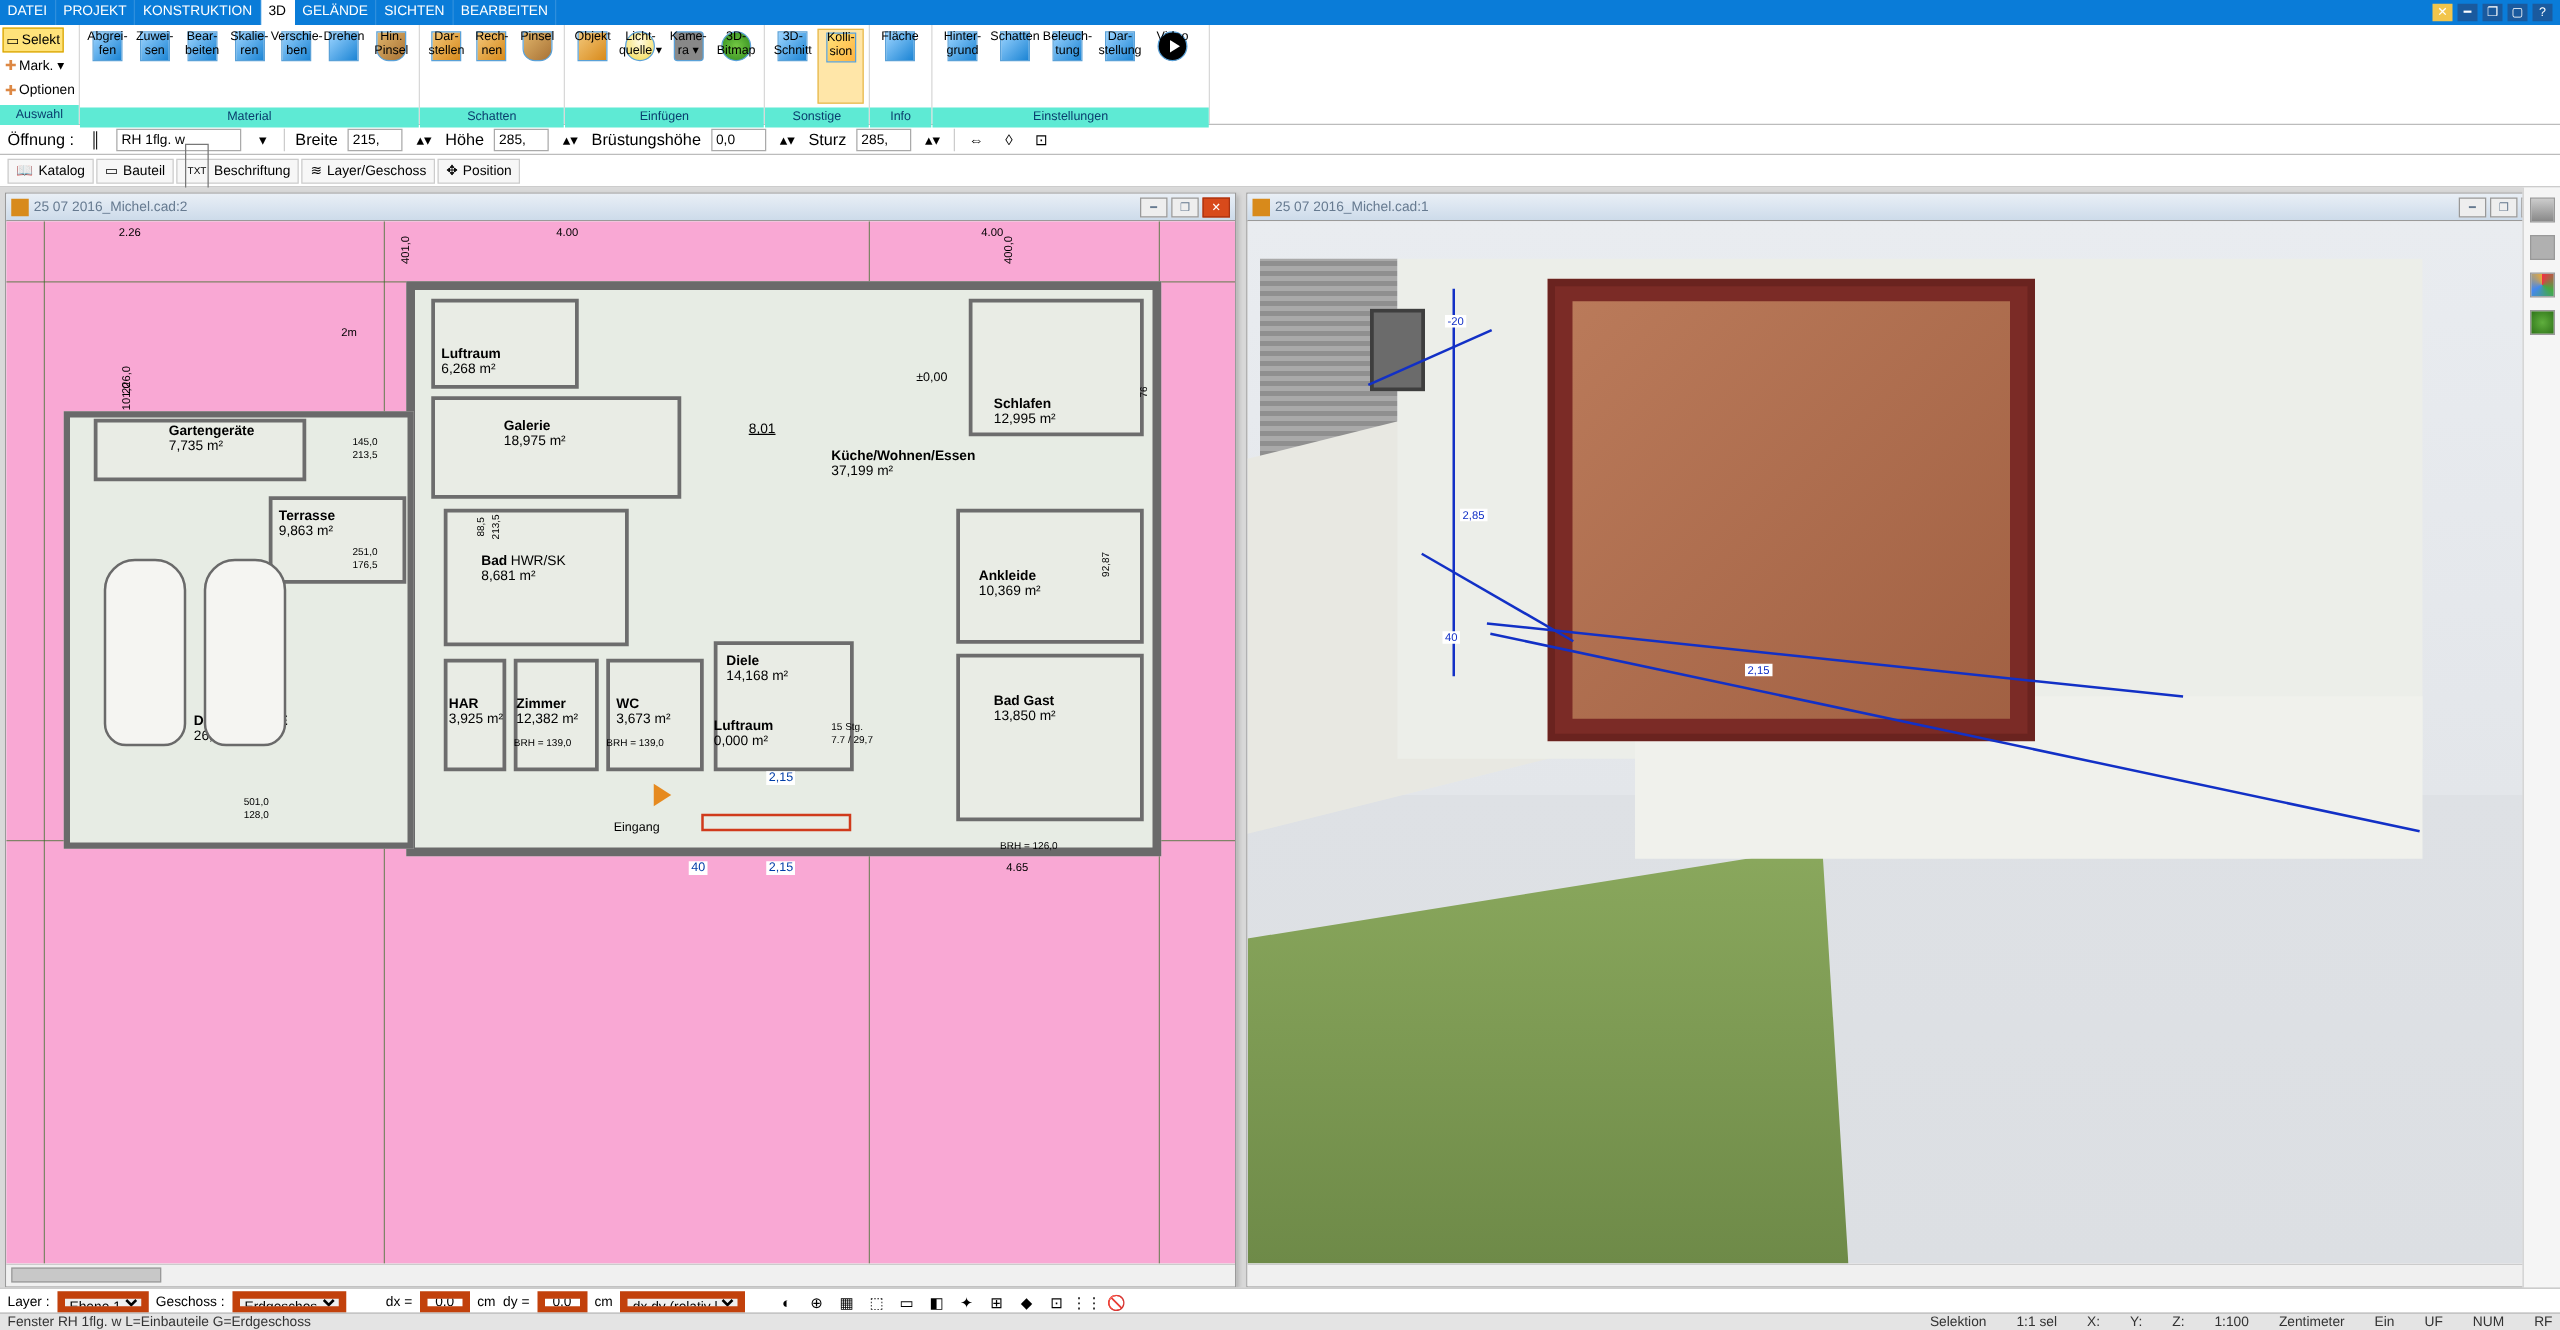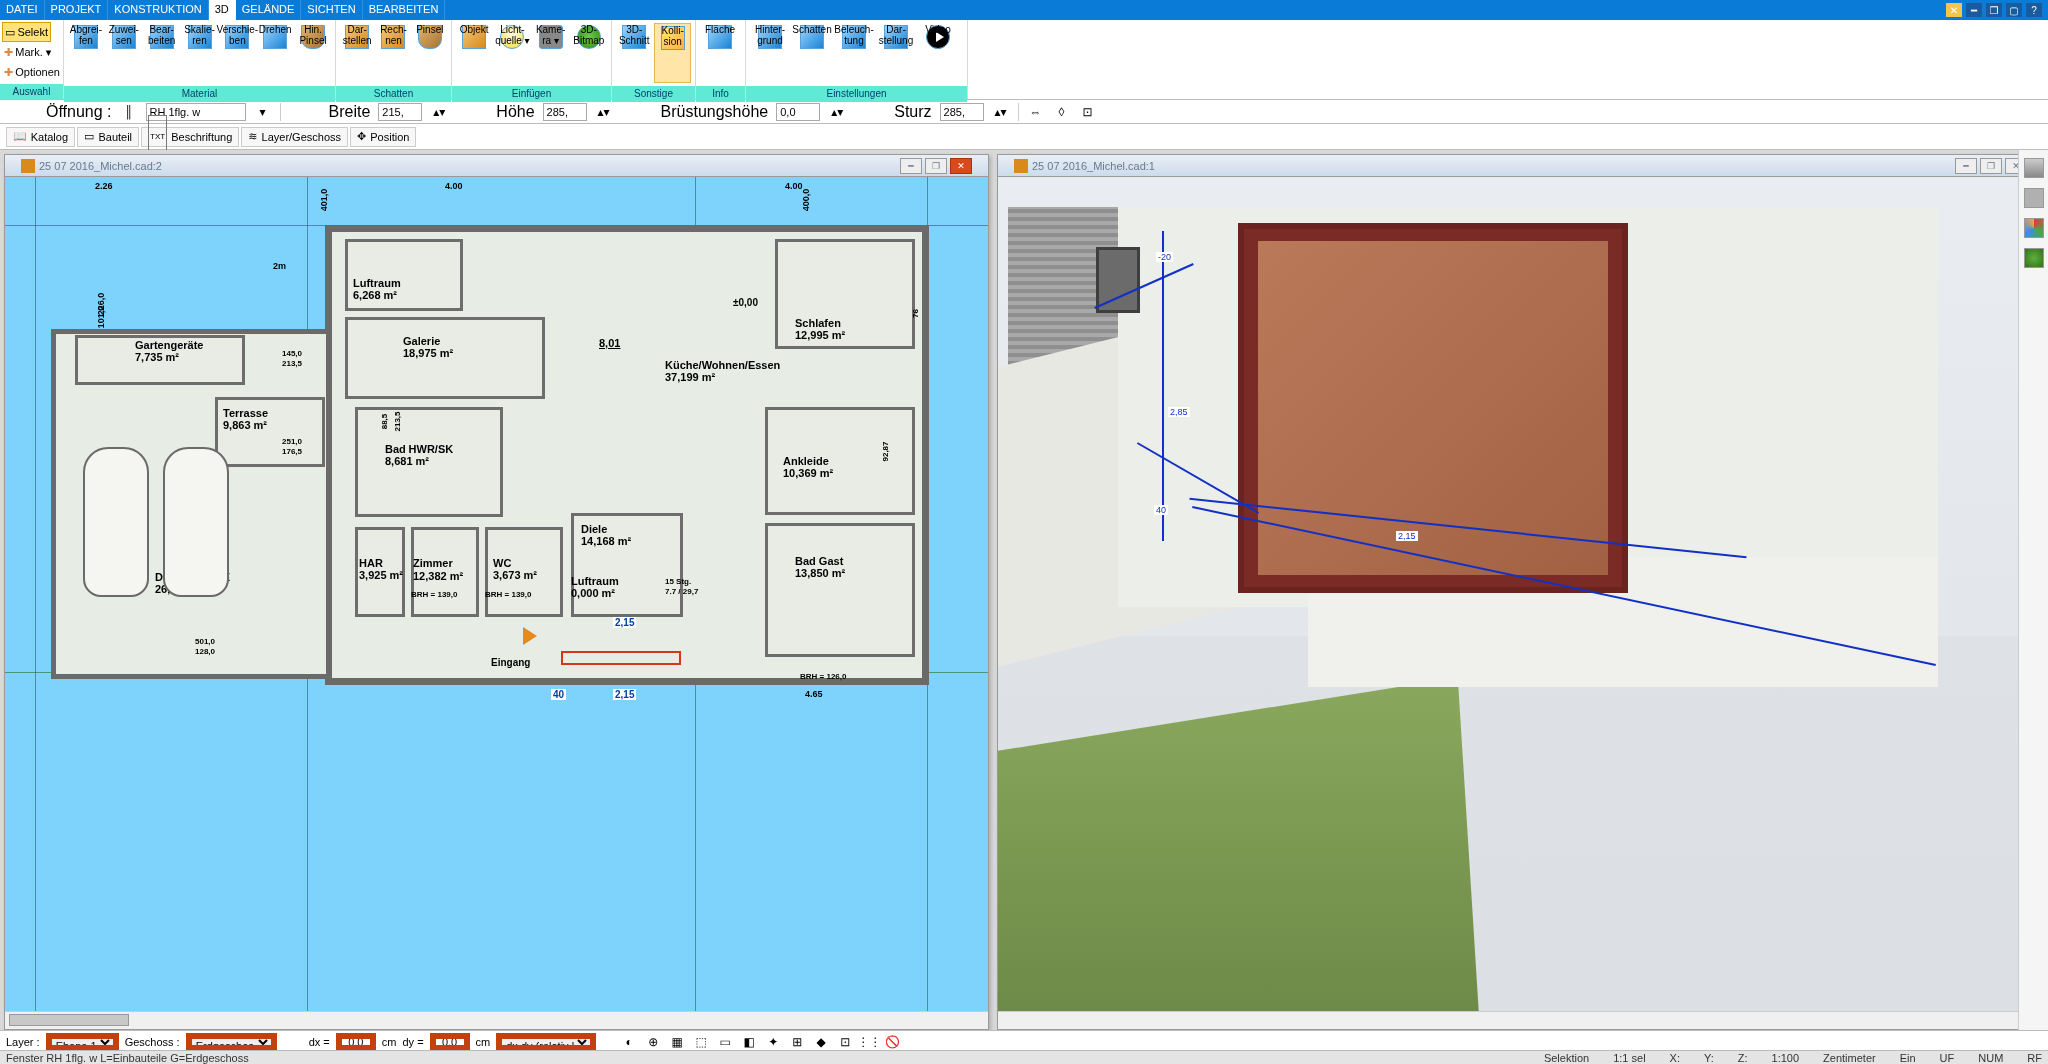--- a/index.html
+++ b/index.html
@@ -30,46 +30,46 @@
 .rbtn .ricon.cam { background: #888; border-radius: 3px; }
 .rbtn .ricon.tree { background: radial-gradient(circle,#74c943,#2f8a1e); border-radius: 50%; }
 .rbtn .ricon.kolli { background: linear-gradient(135deg,#ffe37a,#ffb340); }
 .rbtn .ricon.play { background: #000; border-radius: 50%; position: relative; }
 .rbtn .ricon.play::after { content:""; position:absolute; left:9px; top:6px; border-left:8px solid #fff; border-top:5px solid transparent; border-bottom:5px solid transparent; }
 .rbtn.active { background: #ffe6a8; border: 1px solid #e6b84c; }
 .rbtn .rlabel { font-size: 10px; text-align: center; line-height: 1.05; margin-top: 2px; white-space: pre-line; }
 
 
 .propbar { height: 24px; background: #fff; border-bottom: 1px solid #bcbcbc; display: flex; align-items: center; gap: 8px; padding: 0 6px; }
-.propbar label { font-size: 16px; margin-left: 40px; }
+.propbar label { font-size: 13px; }
 .propbar input[type=text], .propbar select { height: 18px; border: 1px solid #aaa; font-size: 11px; padding: 0 3px; }
 .propbar .spin { width: 44px; }
 .propbar .sep { width: 1px; height: 18px; background: #ccc; }
 .iconbtn { width: 18px; height: 18px; border: 1px solid transparent; display: inline-flex; align-items: center; justify-content: center; cursor: pointer; font-size: 12px; }
 
 
 .toolbar2 { height: 26px; background: #fff; border-bottom: 1px solid #bcbcbc; display: flex; align-items: center; gap: 2px; padding: 0 6px; }
 .tb2btn { height: 20px; padding: 0 6px; border: 1px solid #ccc; background: #f7f7f7; cursor: pointer; display: inline-flex; align-items: center; gap: 4px; font-size: 11px; }
 
 
 .workspace { position: absolute; top: 150px; bottom: 30px; left: 0; right: 0; display: flex; background: #d9d9d9; }
 .pane { position: relative; background: #fff; border: 1px solid #9a9a9a; margin: 4px; box-shadow: 2px 2px 4px rgba(0,0,0,0.2); }
 .pane.left { flex: 0 0 985px; }
 .pane.right { flex: 1; }
-.pane .titlebar { height: 22px; background: linear-gradient(#e9eff6,#cddbea); border-bottom: 1px solid #9a9a9a; display: flex; align-items: center; padding: 0 16px; color: #667a90; font-size: 11px; }
+.pane .titlebar { height: 22px; background: linear-gradient(#e9eff6,#cddbea); border-bottom: 1px solid #9a9a9a; display: flex; align-items: center; padding: 0 4px; color: #667a90; font-size: 11px; }
 .pane .titlebar .ticon { width: 14px; height: 14px; background: #d88a1b; margin-right: 4px; }
 .pane .titlebar .tspacer { flex:1; }
 .pane .titlebar .wbtn { width: 22px; height: 16px; border: 1px solid #999; background: #eee; margin-left: 3px; font-size: 9px; text-align: center; line-height: 14px; cursor: pointer; }
 .pane .titlebar .wbtn.close { background: #d84a1b; color:#fff; border-color:#a83210; }
 .pane-body { position: absolute; top: 22px; bottom: 18px; left: 0; right: 0; overflow: hidden; }
 .pane-status { position:absolute; bottom:0; left:0; right:0; height:18px; background:#f0f0f0; border-top:1px solid #ccc; }
 .hscroll { position:absolute; bottom:3px; left:4px; height:12px; width:120px; background:#c8c8c8; border:1px solid #999; }
 
 
-.plan { position: relative; width: 100%; height: 100%; background: #7dd3fc; font-weight: bold; }
+.plan { position: relative; width: 100%; height: 100%; background: #f9a8d4; }
 .outer { position:absolute; border:7px solid #6a6a6a; background:#e7ece4; }
 .rm { position:absolute; background:#e9ece5; border:3px solid #6d6d6d; }
 .rlabel { position:absolute; font-size:10px; line-height:1.1; text-align:left; white-space:nowrap; }
 .rlabel b { font-size:11px; }
 .dim { position:absolute; font-size:9px; color:#000; }
 .dimblue { position:absolute; font-size:10px; color:#003da8; background:#fff; padding:0 2px; }
 .gridline { position:absolute; background:#2f6a1f; opacity:0.6; }
 .car { position:absolute; border:2px solid #6a6a6a; border-radius:25px 25px 18px 18px; background:#f5f5f2; }
 .arrowmark { position:absolute; width:0; height:0; border-left:9px solid transparent; border-right:9px solid transparent; border-bottom:14px solid #e68a1f; transform: rotate(90deg); }
 .highlightwin { position:absolute; border:2px solid #d03a1b; }

